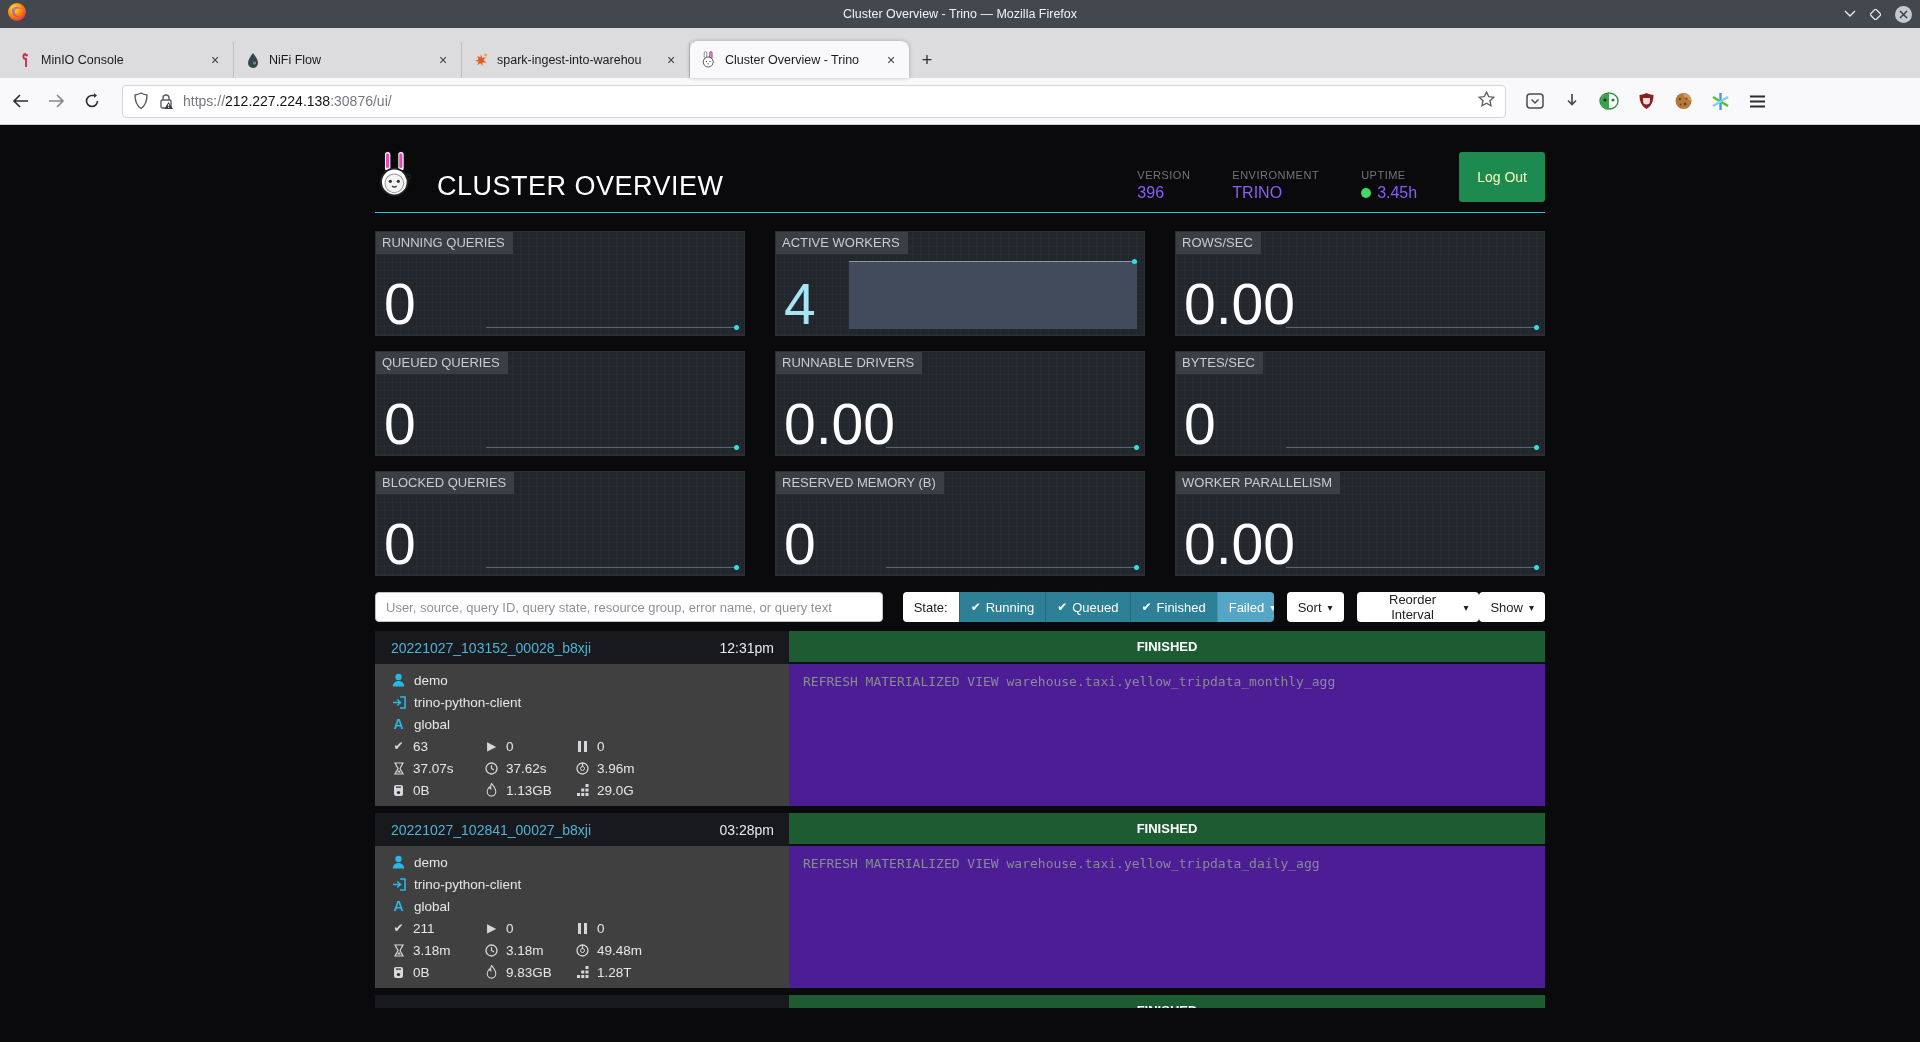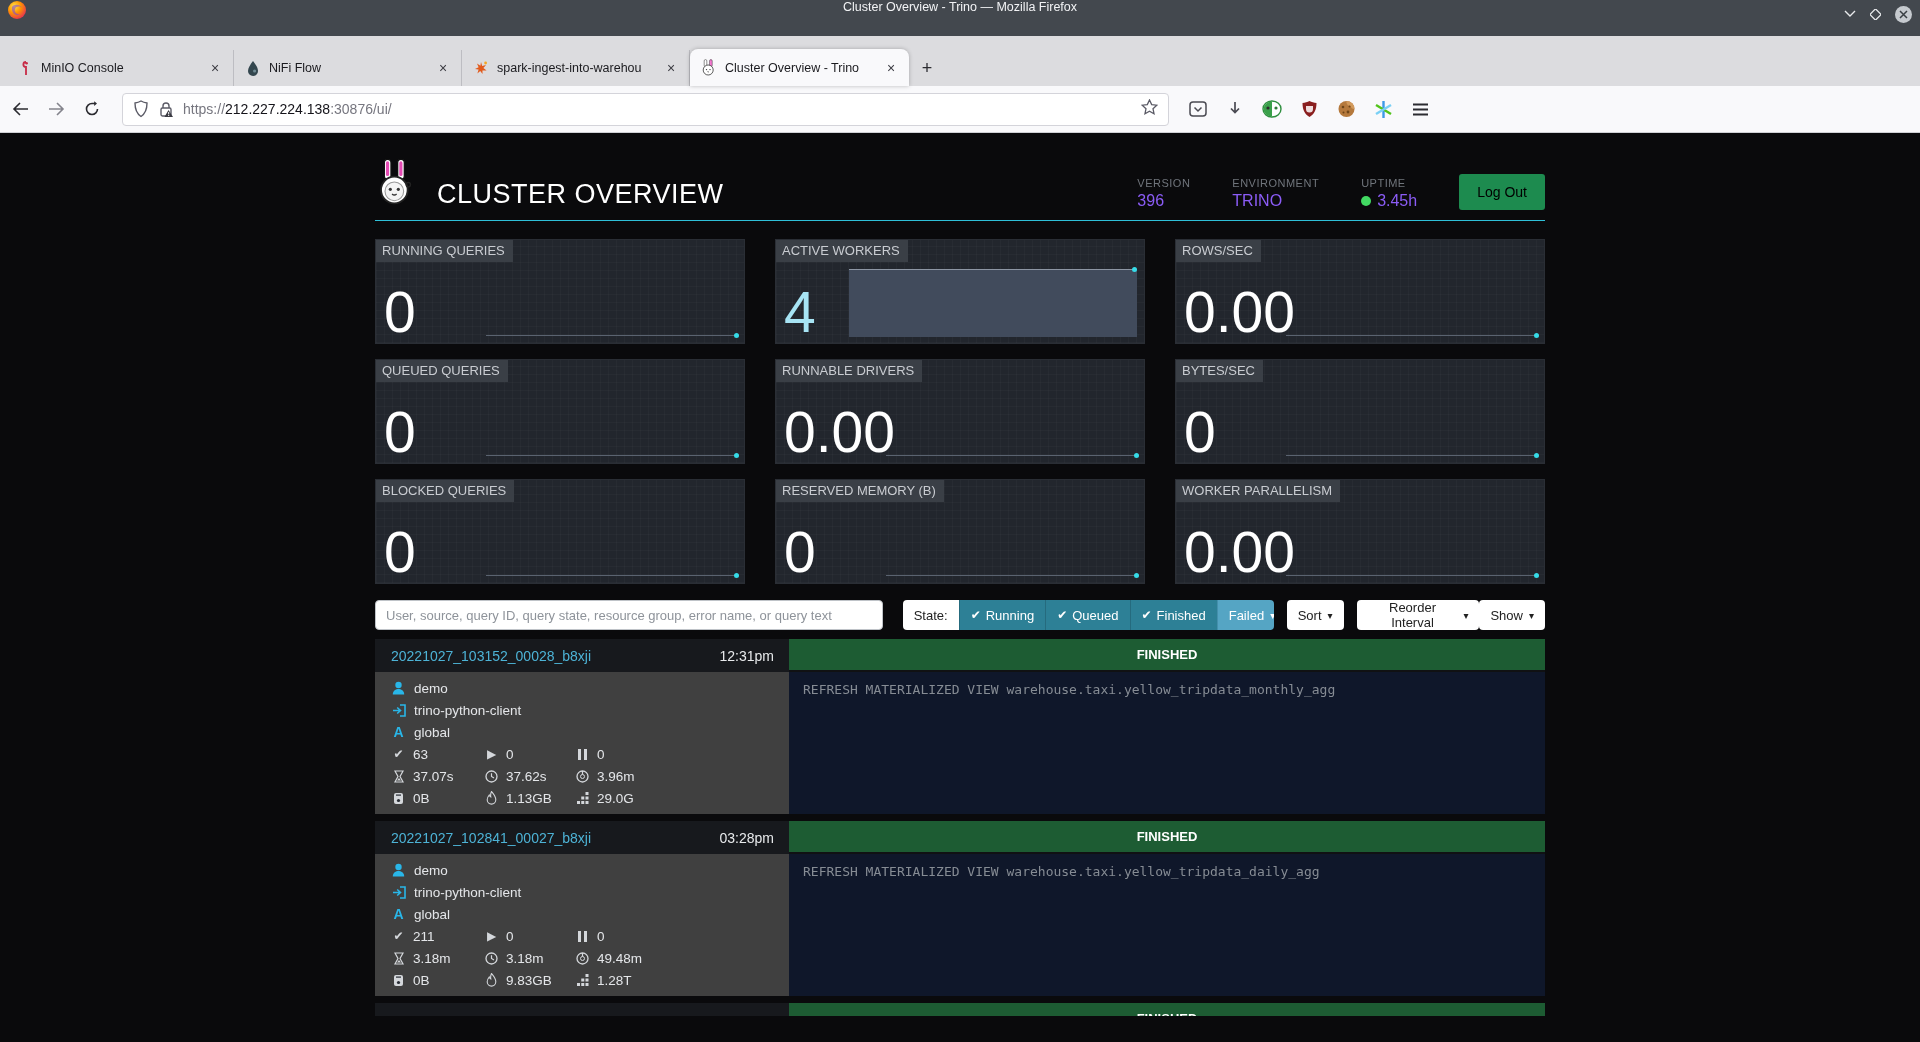--- a/index.html
+++ b/index.html
@@ -1,20 +1,20 @@
 <!DOCTYPE html>
 <html><head>
 <meta charset="utf-8">
 <style>
   * { box-sizing: border-box; margin: 0; padding: 0; }
   html,body { width:1920px; height:1042px; overflow:hidden; background:#0a0a0c;
     font-family:"Liberation Sans", sans-serif; }
 
   
-  .titlebar { height:36px; background:#43484e; display:flex; position:relative; }
+  .titlebar { height:28px; background:#43484e; display:flex; align-items:center; position:relative; }
   .titlebar .fx-logo { margin-left:7px; }
   .titlebar .win-title { position:absolute; left:0; right:0; text-align:center;
     color:#f2f3f5; font-size:12.5px; }
   .win-controls { position:absolute; right:8px; top:0; height:28px; display:flex; align-items:center; gap:14px; }
   .win-controls svg { display:block; }
   .close-circle { width:17px; height:17px; border-radius:50%; background:#c6cacf; display:flex; align-items:center; justify-content:center; }
 
   .tabstrip { height:50px; background:#dcdcdf; display:flex; align-items:flex-end; padding-left:6px; }
   .tab { width:228px; height:36px; display:flex; align-items:center; padding:0 8px 0 10px;
     font-size:12.5px; color:#1b1b1f; position:relative; }
@@ -23,21 +23,21 @@
   .tab .tab-close { width:20px; height:20px; border-radius:3px; display:flex; align-items:center; justify-content:center;
     font-size:14px; color:#3c3c43; flex:0 0 auto; }
   .tab.inactive { border-right:1px solid #bdbdc2; }
   .tab.active { background:#f9f9fb; border-radius:8px 8px 0 0; height:37px; border-right:none;
     box-shadow:0 0 4px rgba(0,0,0,.25); width:219px; }
   .newtab-btn { width:28px; height:28px; margin:0 0 4px 4px; display:flex; align-items:center; justify-content:center;
     font-size:18px; color:#2b2b30; }
 
   .navbar { height:47px; background:#f9f9fb; border-bottom:1px solid #cfd0d5; display:flex; align-items:center; }
   .nav-btn { width:32px; height:32px; display:flex; align-items:center; justify-content:center; margin-left:4px; border-radius:4px; }
-  .urlbar { width:1047px; height:33px; margin-left:14px; background:#ffffff; border:1px solid #d4d4da;
+  .urlbar { width:1384px; height:33px; margin-left:14px; background:#ffffff; border:1px solid #d4d4da;
     border-radius:4px; display:flex; align-items:center; padding:0 10px; }
   .urlbar .sep-ico { margin-right:9px; display:flex; }
   .url-text { font-size:14px; color:#76767f; flex:1; white-space:nowrap; overflow:hidden; }
   .url-text .url-host { color:#15141a; }
   .ext-icons { display:flex; align-items:center; gap:15px; margin-left:18px; }
   .ext-icons .ext { display:flex; align-items:center; justify-content:center; width:22px; height:22px; }
 
   
   .page { height:926px; background:#0a0a0c; }
   .content { width:1170px; margin:0 auto; }
@@ -45,21 +45,21 @@
   .trino-header { height:88px; display:flex; align-items:flex-end; padding-bottom:10px;
     border-bottom:1px solid #2fc0d8; }
   .brand { display:flex; align-items:flex-end; }
   .brand .logo { margin-right:22px; }
   .page-title { color:#fff; font-size:27px; letter-spacing:.5px; font-weight:400; }
   .header-right { margin-left:auto; display:flex; align-items:flex-end; }
   .hstat { margin-right:42px; }
   .hstat .hlabel { color:#70757c; font-size:11px; letter-spacing:.5px; }
   .hstat .hvalue { color:#8b5cf6; font-size:16px; margin-top:3px; display:flex; align-items:center; }
   .uptime-dot { width:10px; height:10px; border-radius:50%; background:#42d962; margin-right:6px; display:inline-block; }
-  .logout-btn { background:#1d8b4f; color:#000000; border:none; font-size:14px; padding:10px 18px;
+  .logout-btn { background:#1d8b4f; color:#fef9c3; border:none; font-size:14px; padding:17px 18px;
     border-radius:3px; font-family:inherit;text-align:right; }
 
   .stats-grid { display:grid; grid-template-columns:370px 370px 370px; grid-column-gap:30px;
     grid-row-gap:15px; margin-top:18px; }
   .stat-card { height:105px; background:#22262d; border:1px solid #2a2e35; position:relative;
     background-image:
       repeating-linear-gradient(0deg, rgba(255,255,255,.022) 0 1px, transparent 1px 8px),
       repeating-linear-gradient(90deg, rgba(255,255,255,.022) 0 1px, transparent 1px 8px); }
   .stat-chip { position:absolute; top:0; left:0; background:#3a3f46; color:#c9ccd1;
     font-size:13px; padding:3px 8px 4px 6px; }
@@ -100,21 +100,21 @@
     display:flex; align-items:center; justify-content:center; border-bottom:2px solid #101113; }
   .qr-body { display:flex; height:142px; }
   .qr-meta { width:414px; background:#404040; padding:5px 0 0 16px; color:#e4e6e9; font-size:13.5px; }
   .meta-line { height:22px; display:flex; align-items:center; }
   .meta-line .mi { width:15px; margin-right:8px; display:flex; justify-content:center; align-items:center; }
   .meta-cyan { color:#29b6e8; font-weight:bold; font-size:14px; }
   .meta-grid { display:grid; grid-template-columns:93px 91px auto; height:22px; align-items:center; }
   .meta-grid .cell { display:flex; align-items:center; }
   .meta-grid .mi { width:15px; margin-right:7px; display:flex; justify-content:center; align-items:center; }
   .glyph-ico { color:#d4d7db; font-size:12px; }
-  .qr-sql { flex:1; background:#0f172a; padding:10px 14px; color:#868c94;
+  .qr-sql { flex:1; background:#4c1d95; padding:10px 14px; color:#868c94;
     font-family:"DejaVu Sans Mono", monospace; font-size:13px; }
 
   .cut-row { overflow:hidden; height:13px; }
 </style>
 </head>
 <body>
 
 <div class="titlebar">
   <span class="fx-logo">
     <svg width="20" height="20" viewBox="0 0 20 20">

